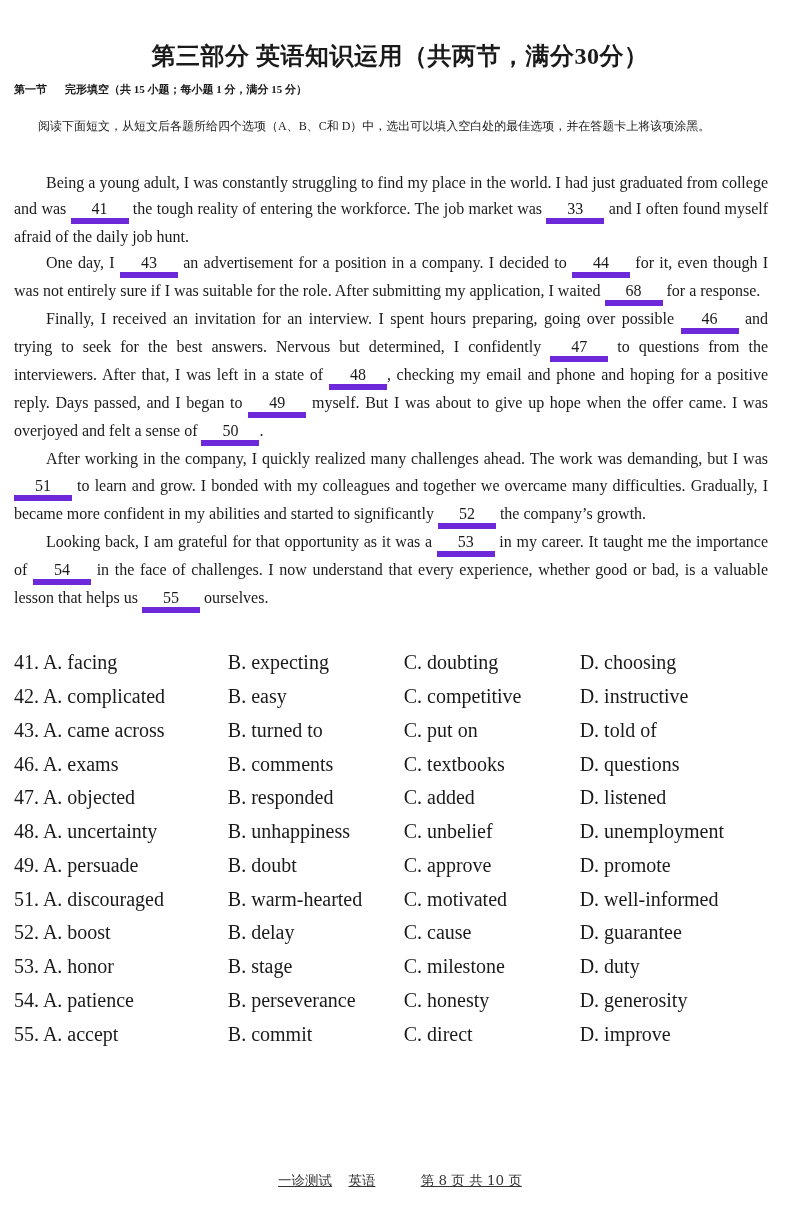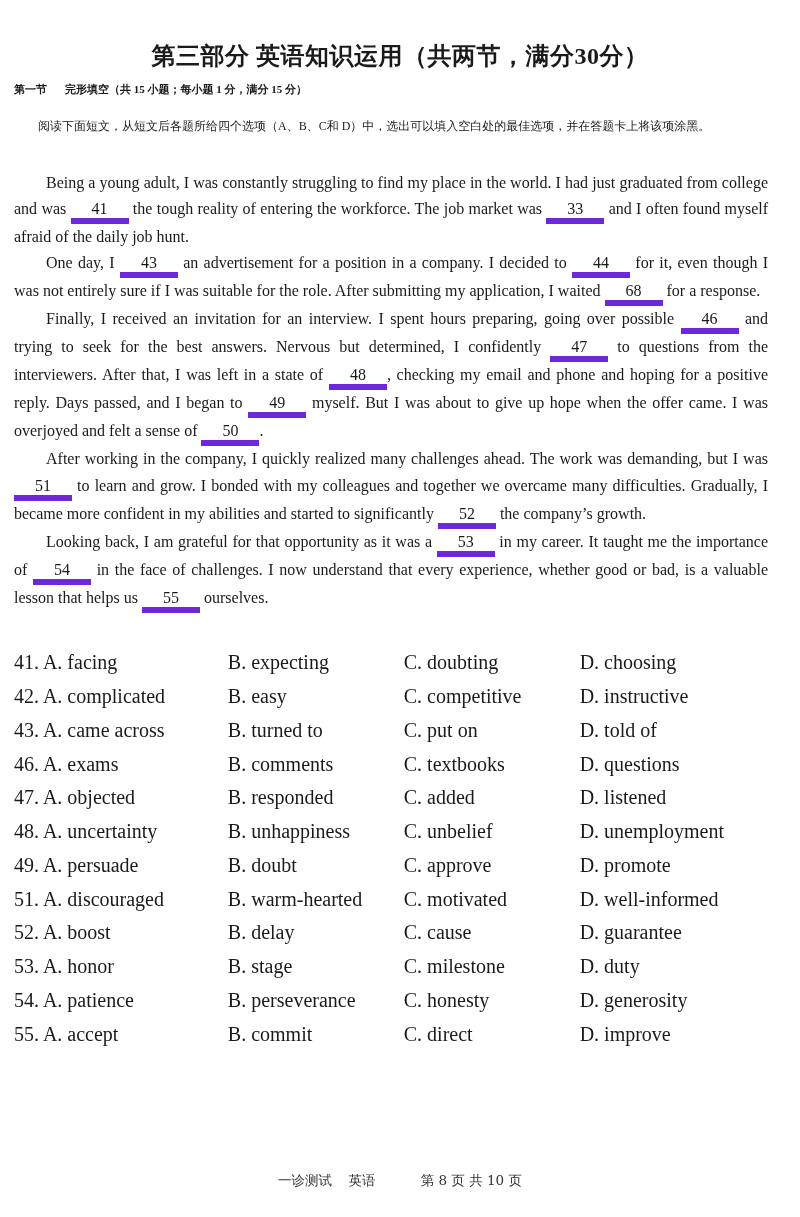--- a/index.html
+++ b/index.html
@@ -37,21 +37,21 @@
   .opt-row { height: 33.75px; display: flex; align-items: center; }
   .opt { display: inline-block; }
   .opt.a { width: 183px; }
   .opt.b { width: 181px; margin-left: 36px; }
   .opt.c { width: 181px; }
   .opt.d { width: 200px; }
   .footer {
     position: absolute; top: 1172px; left: 0; width: 800px; text-align: center;
     font-size: 13.5px; font-family: "DejaVu Serif", serif; color: #333;
   }
-  .footer span { margin: 0 6px; }
+  .footer span { margin: 0 6px; text-decoration: underline; }
 </style>
 </head>
 <body>
 
 <div class="page">
 
   <div class="part-title">第三部分  英语知识运用（共两节，满分30分）</div>
 
   <div class="section-title">
     <span>第一节</span><span class="gap"></span><span>完形填空（共 15 小题；每小题 1 分，满分 15 分）</span>

